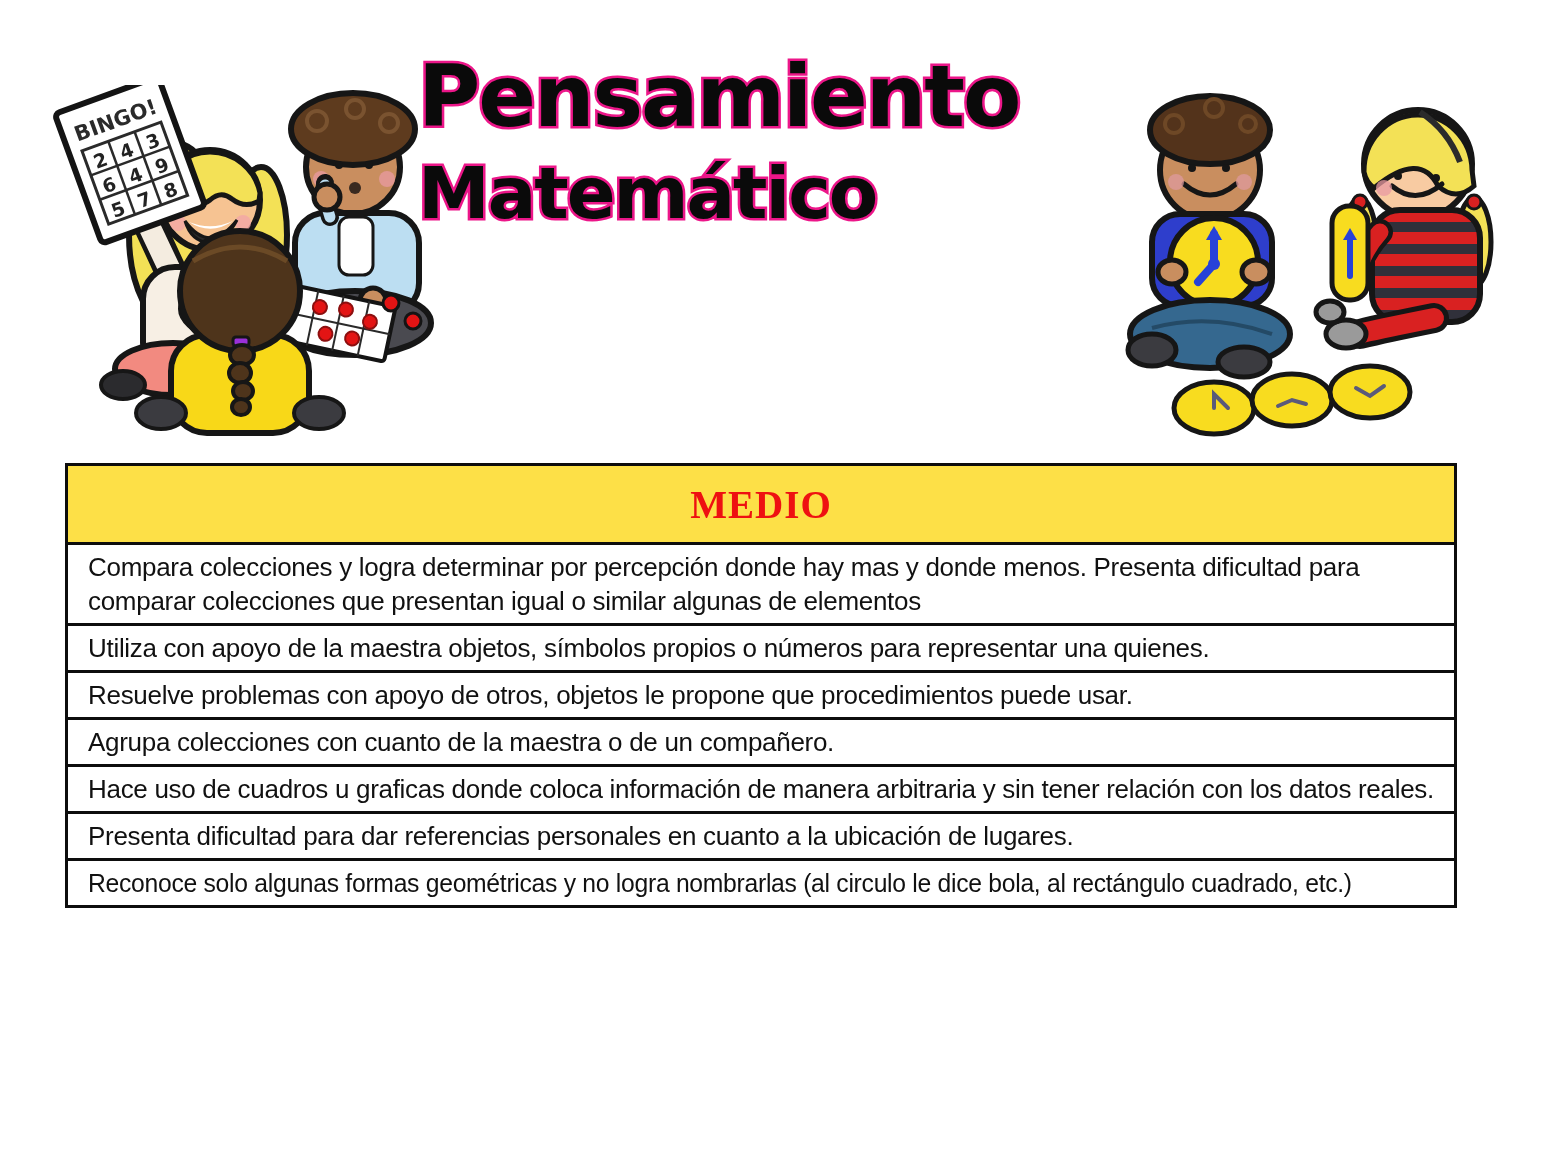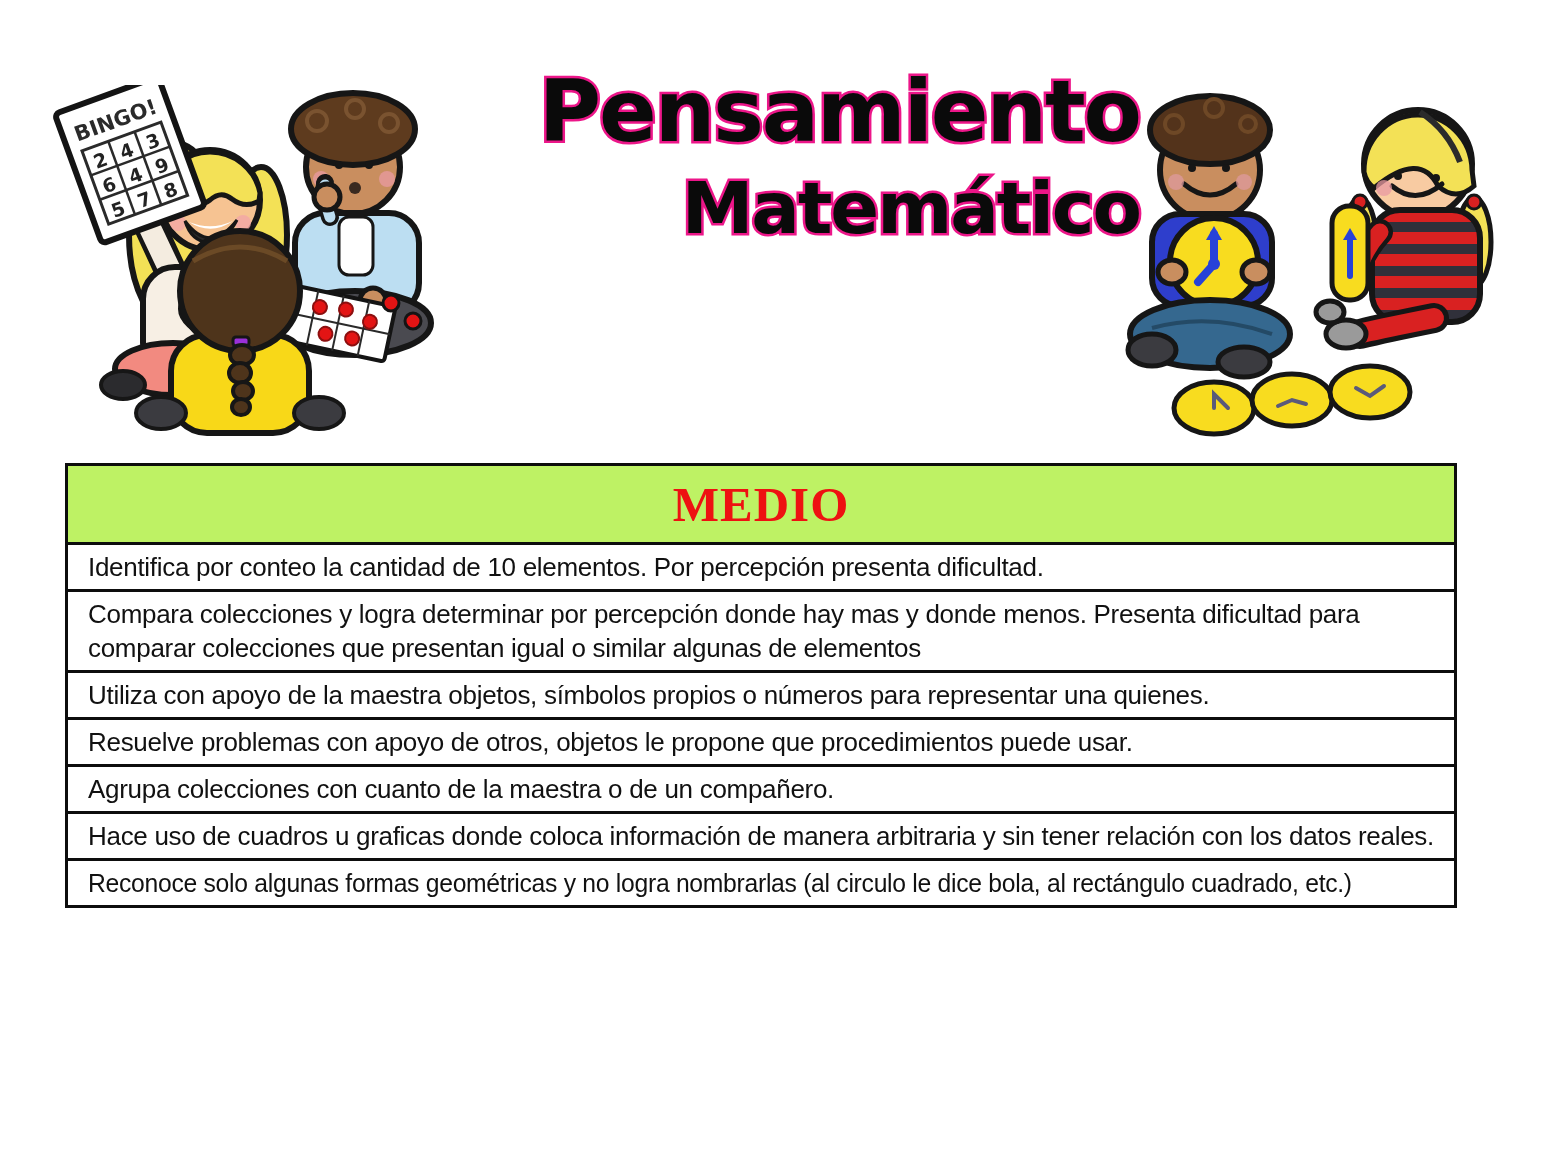--- a/index.html
+++ b/index.html
@@ -1,35 +1,35 @@
 <!DOCTYPE html>
 <html><head>
 <meta charset="utf-8">
 <style>
   html,body{margin:0;padding:0;background:#fff;}
   .canvas{position:relative;width:1557px;height:1168px;background:#ffffff;overflow:hidden;
           font-family:"Liberation Sans",sans-serif;}
 
   
-  .title-block{position:absolute;left:418px;top:64px;width:722px;text-align:right;}
+  .title-block{position:absolute;left:418px;top:49px;width:722px;text-align:left;}
   .title-line{font-family:"DejaVu Sans",sans-serif;font-weight:900;color:#0a0a0a;
               letter-spacing:-2px;line-height:96px;
               -webkit-text-stroke:5px #ec1689;paint-order:stroke fill;}
   .title-line.l1{font-size:85px;}
   .title-line.l2{font-size:72px;}
 
   
   .clip-left{position:absolute;left:25px;top:85px;width:420px;height:370px;}
   .clip-right{position:absolute;left:1122px;top:90px;width:372px;height:352px;}
 
   
   table.medio{position:absolute;left:65px;top:463px;width:1392px;border-collapse:collapse;
               table-layout:fixed;background:#fff;}
-  table.medio th{background:#bef264;color:#ee1111;height:74px;border:3px solid #0d0d0d;
-                 font-family:"Liberation Serif",serif;font-weight:bold;font-size:49px;
+  table.medio th{background:#fde047;color:#ee1111;height:74px;border:3px solid #0d0d0d;
+                 font-family:"Liberation Serif",serif;font-weight:bold;font-size:39px;
                  letter-spacing:1px;text-align:center;vertical-align:middle;margin-left:33px;}
   table.medio td{border:3px solid #0d0d0d;color:#111;font-size:26px;line-height:34px;
                  letter-spacing:-0.3px;padding:5px 8px 5px 20px;vertical-align:middle;
                  text-align:left;}
   .squeeze{display:inline-block;white-space:nowrap;transform:scaleX(0.95);
            transform-origin:0 50%;}
 
   svg text{font-family:"DejaVu Sans",sans-serif;}
 </style>
 </head>
@@ -207,36 +207,36 @@
       <polyline points="234,298 248,306 262,296" fill="none" stroke="#5a5a7a" stroke-width="4" stroke-linecap="round"></polyline>
     </g>
   </svg>
 
   <table class="medio">
     <tbody>
         <tr>
       <th>MEDIO</th>
     </tr>
     <tr>
-          <td>Identifica por conteo la cantidad de 10 elementos. Por percepción presenta dificultad.</td>
-        </tr>
-    <tr>
           <td>Compara colecciones y logra determinar por percepción donde hay mas y donde menos. Presenta dificultad para comparar  colecciones que presentan igual o similar algunas de elementos</td>
         </tr>
     <tr>
           <td>Utiliza con apoyo de la maestra objetos, símbolos propios o números para representar una quienes.</td>
         </tr>
     <tr>
           <td>Resuelve problemas con apoyo de otros, objetos le propone que procedimientos puede usar.</td>
         </tr>
     <tr>
           <td>Agrupa colecciones con cuanto de la maestra o de un compañero.</td>
         </tr>
     <tr>
           <td>Hace uso de cuadros u graficas donde coloca información de manera arbitraria y sin tener relación con los datos reales.</td>
+        </tr>
+    <tr>
+          <td>Presenta dificultad para dar referencias personales en cuanto a la ubicación de lugares.</td>
         </tr>
     <tr>
           <td><span class="squeeze">Reconoce solo algunas formas geométricas y no logra nombrarlas (al circulo le dice bola, al rectángulo cuadrado, etc.)</span></td>
         </tr>
   </tbody>
     </table>
 
 </div>
 
 </body></html>

